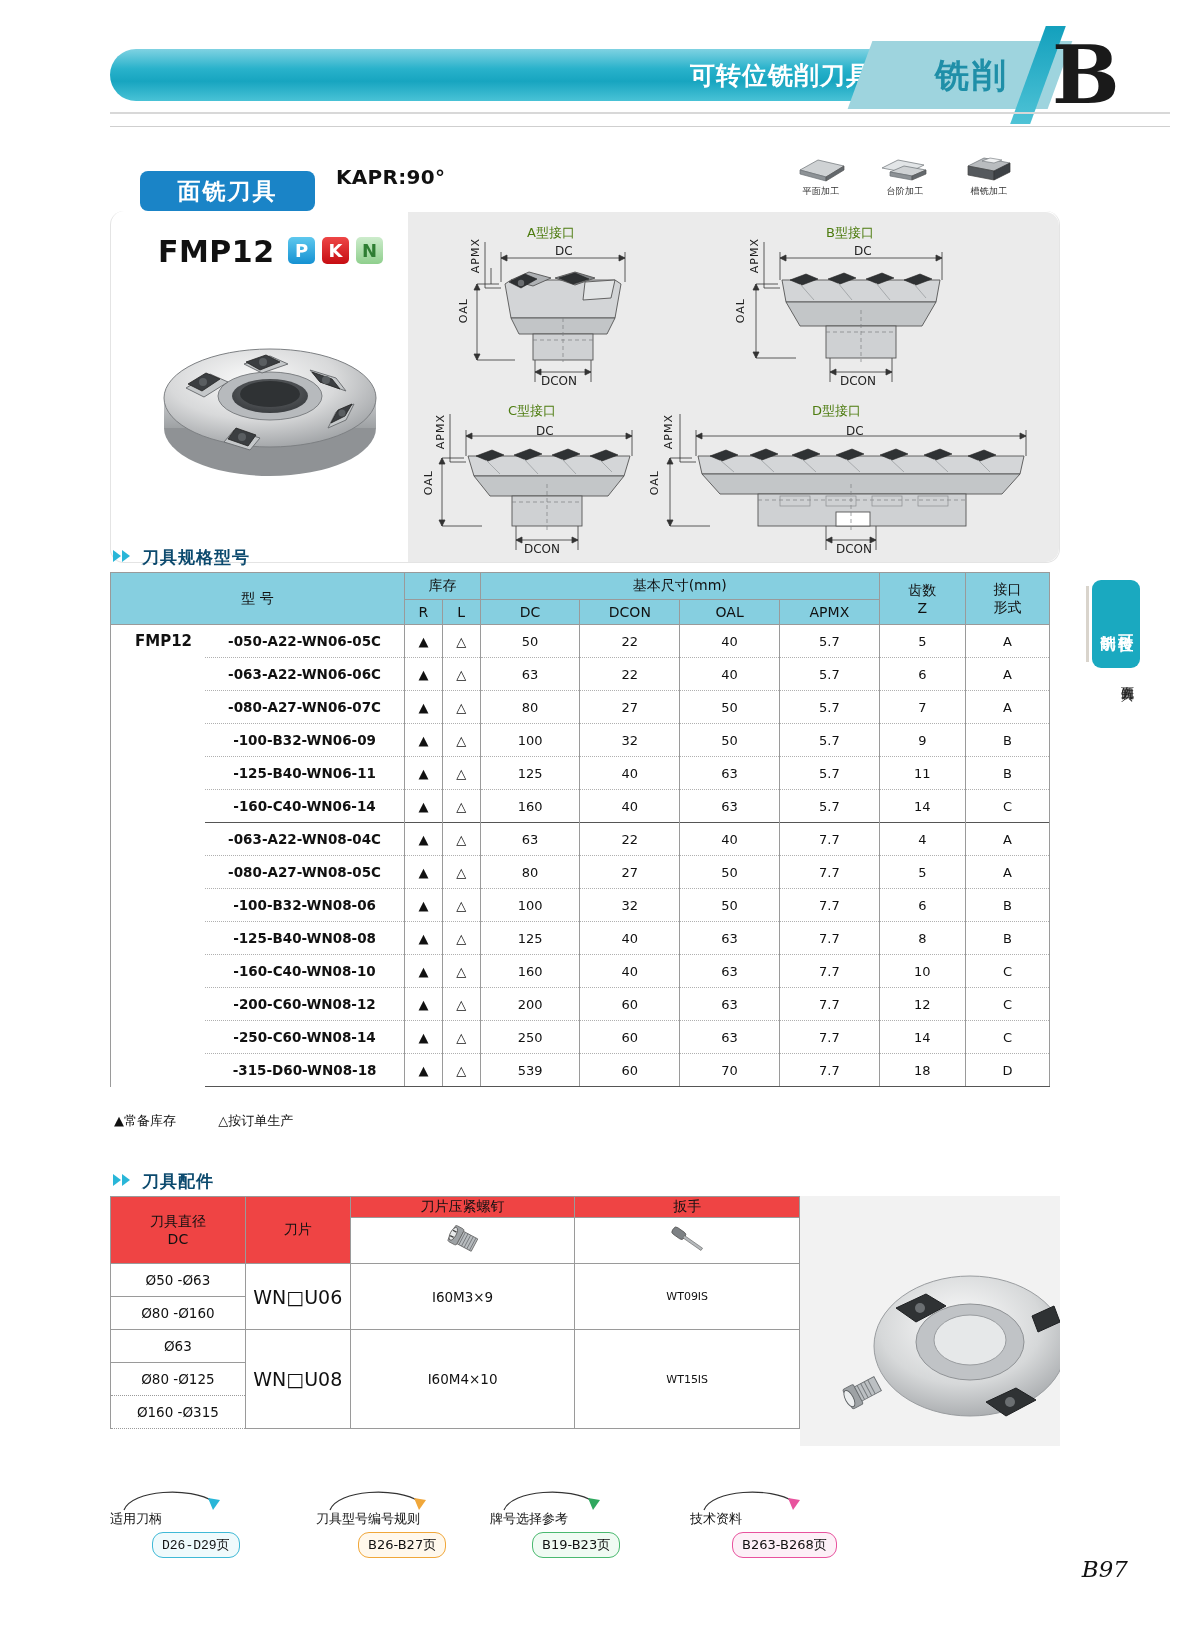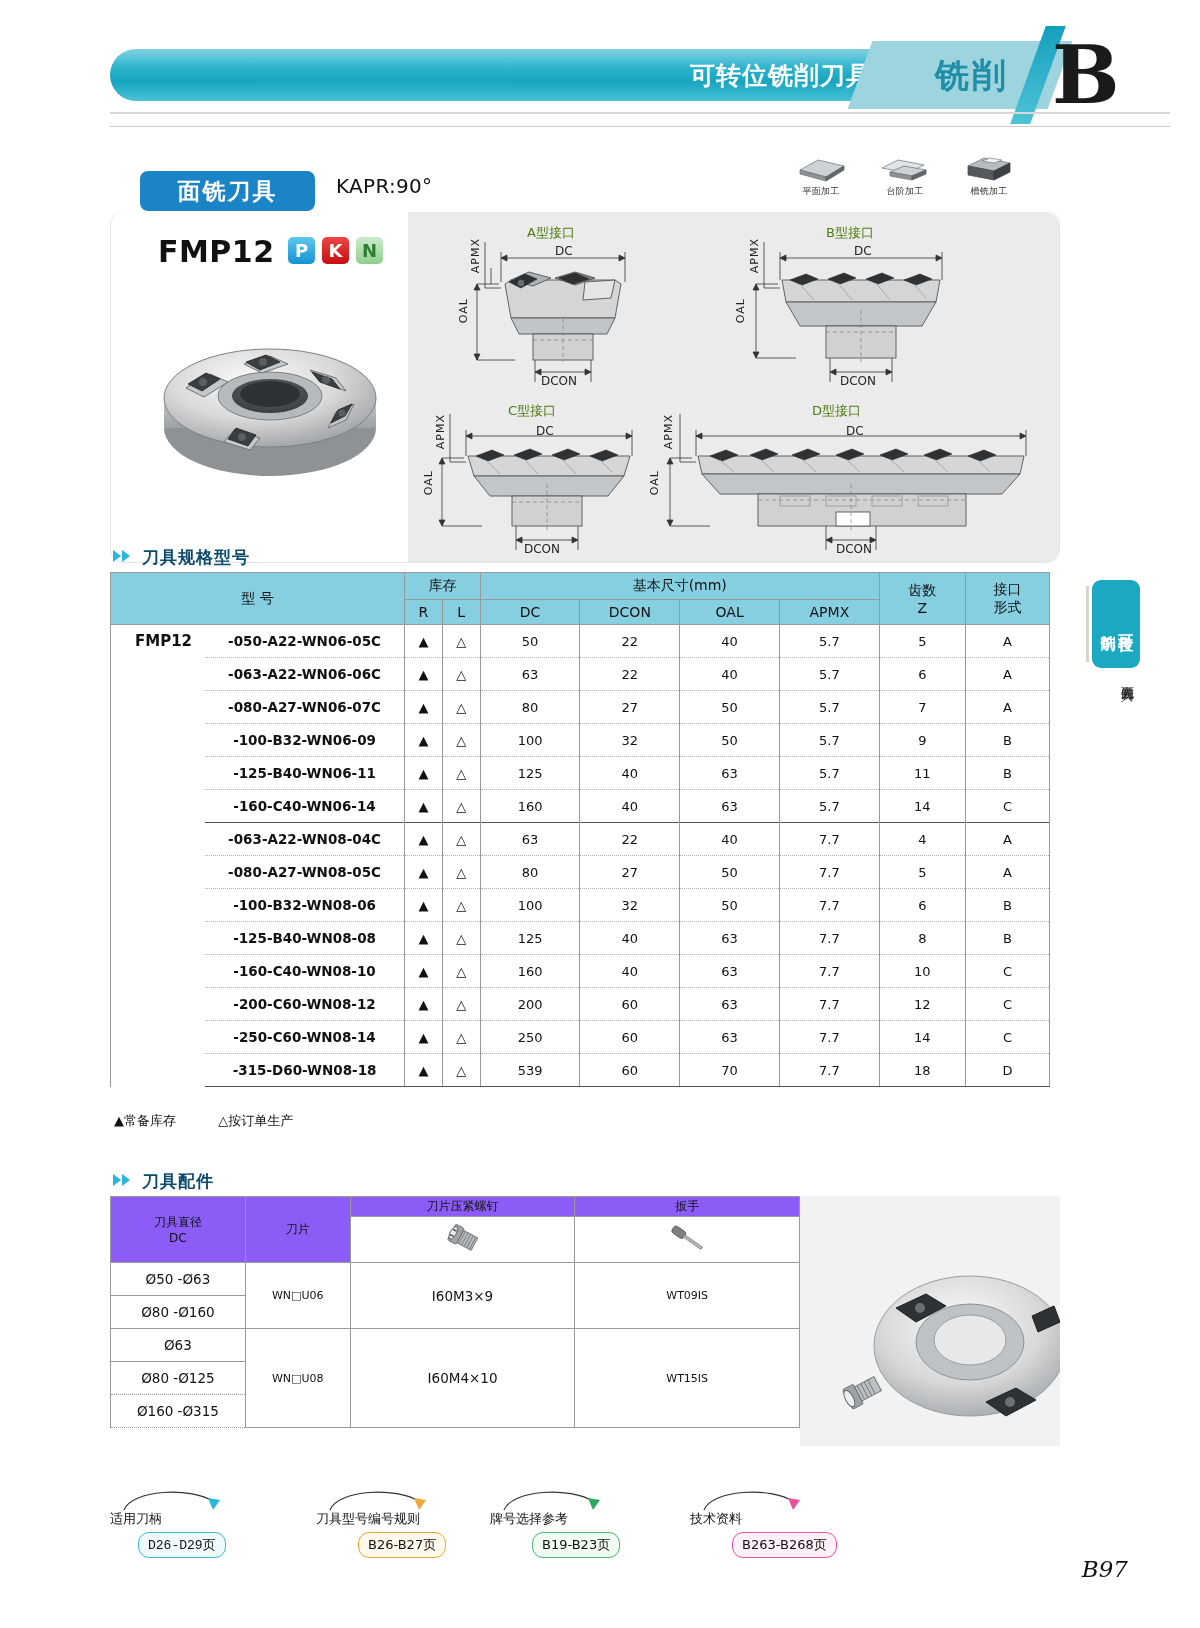--- a/index.html
+++ b/index.html
@@ -53,22 +53,22 @@
   }
 
   
   .cat-pill {
     position:absolute; left:140px; top:171px; width:175px; height:40px;
     background:#1a84c7; border-radius:8px;
     display:flex; align-items:center; justify-content:center;
     color:#ffffff; font-size:23px; font-weight:bold; letter-spacing:2px;
   }
   .kapr {
-    position:absolute; left:336px; top:174px;
-    font-size:20px; font-weight:normal; color:#111; letter-spacing:0.3px;
+    position:absolute; left:336px; top:165px;
+    font-size:20px; font-weight:bold; color:#111; letter-spacing:0.3px;
   }
 
   
   .machining { position:absolute; left:790px; top:152px; width:230px; height:52px; display:flex; gap:22px; }
   .mach-item { width:62px; text-align:center; }
   .mach-pic { width:62px; height:32px; position:relative; }
   .mach-cap { font-size:9px; color:#333; margin-top:1px; letter-spacing:0.2px; }
 
   
   .panel {
@@ -130,24 +130,24 @@
     position:absolute; left:114px; top:1112px; font-size:13px; color:#111;
   }
   .legend span { margin-right:38px; }
 
   
   .acc-table {
     position:absolute; left:110px; top:1196px; width:690px;
     border-collapse:collapse; font-size:13px;
   }
   .acc-table th, .acc-table td { border:1px solid #9a9a9a; text-align:center; color:#111; }
-  .acc-table th.head-blue { background:#8b5cf6; font-weight:normal; font-size:12px; }
+  .acc-table th.head-blue { background:#ef4444; font-weight:normal; font-size:14px; }
   .acc-table td.pic-cell { height:46px; background:#ffffff; }
   .acc-dia { width:135px; height:33px; font-size:13.5px; }
-  .acc-insert { width:105px; font-size:11px; }
+  .acc-insert { width:105px; font-size:19px; }
   .acc-screw { width:225px; font-size:13.5px; }
   .acc-wrench { width:225px; font-size:11px; }
   .dotrow td { border-top:1px dotted #9a9a9a; border-bottom:1px dotted #9a9a9a;margin-top:8px; }
 
   .acc-photo { position:absolute; left:800px; top:1196px; width:260px; height:250px; background:#f2f2f2; }
 
   
   .side-tab {
     position:absolute; left:1092px; top:580px; width:48px; height:88px;
     background:#1aa9c0; border-radius:9px;
@@ -822,21 +822,21 @@
 <div class="side-tab">
   <div class="side-tab-txt">铣削</div>
   <div class="side-tab-txt">可转位</div>
 </div>
 <div class="side-sub">面铣刀具</div>
 
 <div class="links" id="links-root">
     <div class="link-item" style="left: 10px; top: 0px; font-family: Liberation Mono, monospace;"><svg width="170" height="26" viewBox="0 0 170 26" style="position: absolute; left: 8px; top: -4px;">
         <path d="M6,24 C14,4 72,0 96,16" fill="none" stroke="#333" stroke-width="1.2"></path>
         <polygon points="90,12 102,14 95,24" fill="#29b6d8"></polygon>
-      </svg><div class="link-label" style="margin-top: 20px;">适用刀柄</div><div class="link-badge lb-cyan" style="margin-left: 28px;">D26-D29页</div></div>
+      </svg><div class="link-label" style="margin-top: 20px;">适用刀柄</div><div class="link-badge lb-cyan" style="margin-left: 42px;">D26-D29页</div></div>
     <div class="link-item" style="left: 180px; top: 0px; margin-left: 36px;"><svg width="170" height="26" viewBox="0 0 170 26" style="position: absolute; left: 8px; top: -4px;">
         <path d="M6,24 C14,4 72,0 96,16" fill="none" stroke="#333" stroke-width="1.2"></path>
         <polygon points="90,12 102,14 95,24" fill="#f0a73a"></polygon>
       </svg><div class="link-label" style="margin-top: 20px;">刀具型号编号规则</div><div class="link-badge lb-orange" style="margin-left: 42px;">B26-B27页</div></div>
     <div class="link-item" style="left: 390px; top: 0px;"><svg width="170" height="26" viewBox="0 0 170 26" style="position: absolute; left: 8px; top: -4px;">
         <path d="M6,24 C14,4 72,0 96,16" fill="none" stroke="#333" stroke-width="1.2"></path>
         <polygon points="90,12 102,14 95,24" fill="#30a85f"></polygon>
       </svg><div class="link-label" style="margin-top: 20px;">牌号选择参考</div><div class="link-badge lb-green" style="margin-left: 42px;">B19-B23页</div></div>
     <div class="link-item" style="left: 590px; top: 0px;"><svg width="170" height="26" viewBox="0 0 170 26" style="position: absolute; left: 8px; top: -4px;">
         <path d="M6,24 C14,4 72,0 96,16" fill="none" stroke="#333" stroke-width="1.2"></path>

